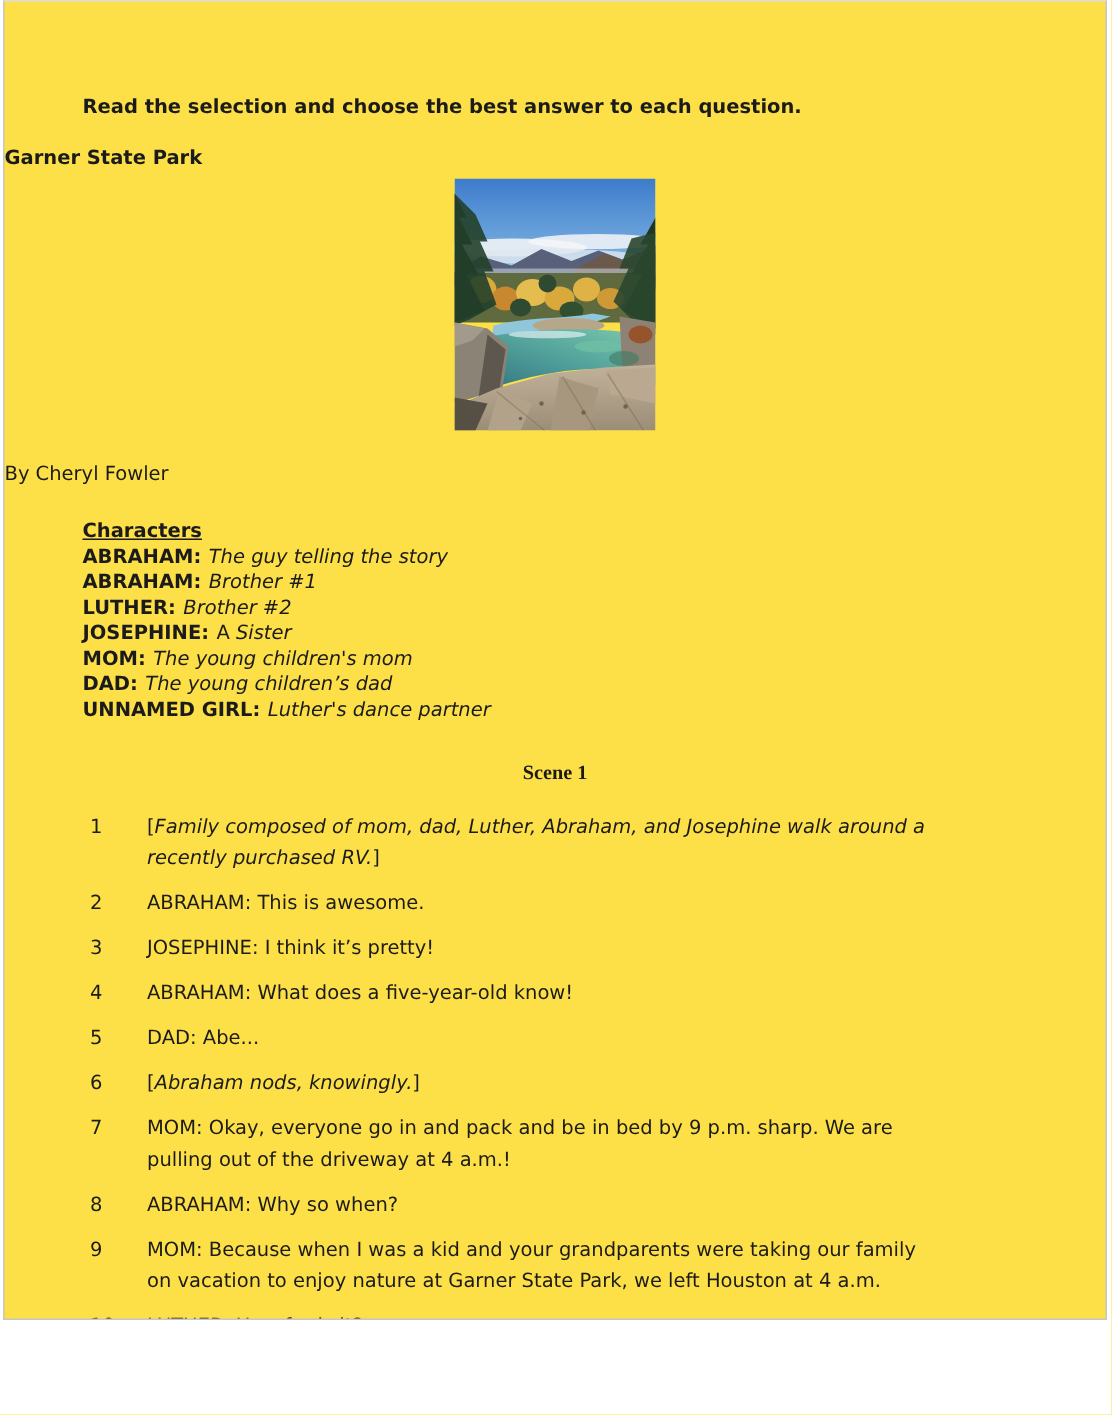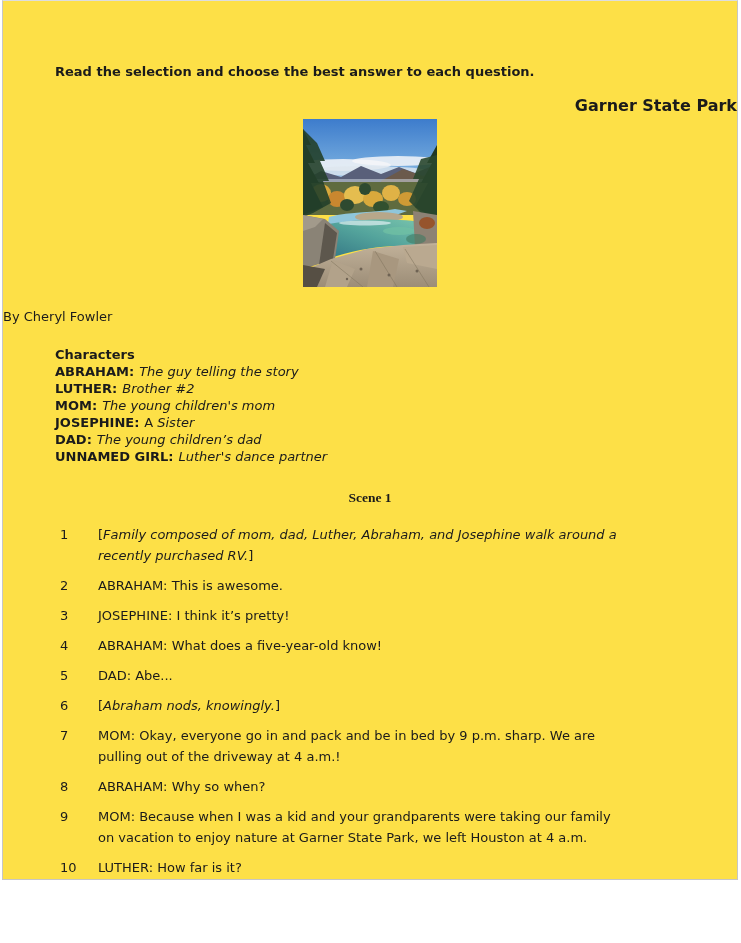--- a/index.html
+++ b/index.html
@@ -11,28 +11,28 @@
     position:absolute;left:2px;top:0;width:736px;height:880px;
     box-sizing:border-box;background:#fde047;
     border:1px solid #c6c6c6;border-top-color:#dddddd;
     overflow:hidden;
   }
   .instruction{
     margin:62px 40px 0 52px;
     font-size:13px;font-weight:bold;line-height:17px;
   }
   .title{
-    margin:17px 0 0 0;text-align:right;
-    font-size:16px;font-weight:bold;line-height:17px;
+    margin:17px 0 0 0;text-align:left;
+    font-size:13px;font-weight:bold;line-height:17px;
   }
   .photo{width:134px;height:168px;margin:5px auto 0 auto;}
   .photo svg{display:block;}
   .byline{margin:21px 0 0 0;font-size:13px;line-height:17px;}
   .characters{margin:21px 40px 0 52px;font-size:13px;line-height:17px;}
-  .char-heading{font-weight:bold;}
+  .char-heading{font-weight:bold;text-decoration:underline;}
   .char-row .cname{font-weight:bold;margin-right:5px;}
   .char-row .cplain:not(:empty){margin-right:4px;}
   .char-row i{font-style:italic;}
   .scene-heading{
     margin:24px 0 0 0;text-align:center;
     font-size:13.5px;font-weight:bold;line-height:17px;font-family:Liberation Serif, serif;
   }
   .scene{margin:18px 8px 0 57px;font-size:13px;line-height:21px;}
   .line{display:flex;margin-bottom:9px;}
   .num{width:38px;flex-shrink:0;}
@@ -123,23 +123,24 @@
         <circle cx="44" cy="160" r="1.2" fill="#6f6354"></circle>
       </g>
     </svg>
   </div>
 
   <div class="byline">By Cheryl Fowler</div>
 
   <div class="characters">
     <div class="char-heading">Characters</div>
     <div class="char-row"><span class="cname">ABRAHAM:</span><span class="cplain"></span><i>The guy telling the story</i></div>
+    <div class="char-row"><span class="cname">ABRAHAM:</span><span class="cplain"></span><i>Brother #1</i></div>
     <div class="char-row"><span class="cname">LUTHER:</span><span class="cplain"></span><i>Brother #2</i></div>
+    <div class="char-row"><span class="cname">JOSEPHINE:</span><span class="cplain">A</span><i>Sister</i></div>
     <div class="char-row"><span class="cname">MOM:</span><span class="cplain"></span><i>The young children's mom</i></div>
-    <div class="char-row"><span class="cname">JOSEPHINE:</span><span class="cplain">A</span><i>Sister</i></div>
     <div class="char-row"><span class="cname">DAD:</span><span class="cplain"></span><i>The young children’s dad</i></div>
     <div class="char-row"><span class="cname">UNNAMED GIRL:</span><span class="cplain"></span><i>Luther's dance partner</i></div>
   </div>
 
   <div class="scene-heading">Scene 1</div>
 
   <div class="scene">
 
     <div class="line">
       <span class="num">1</span>

